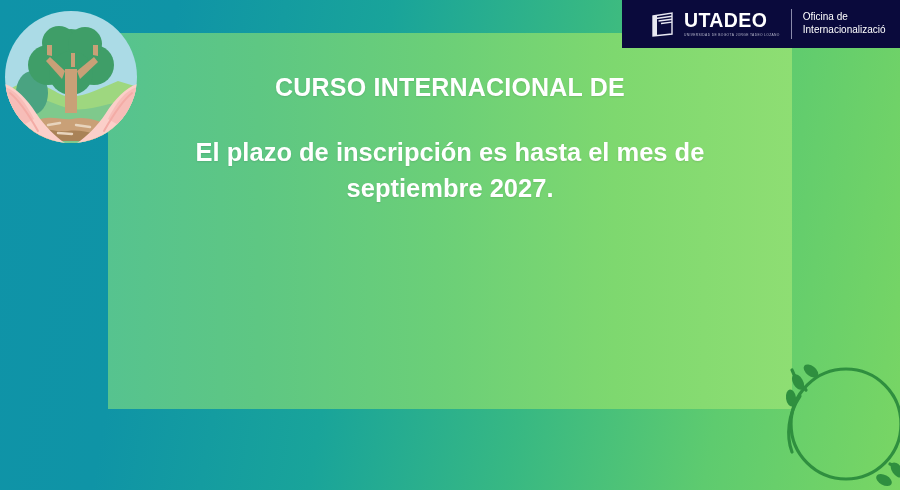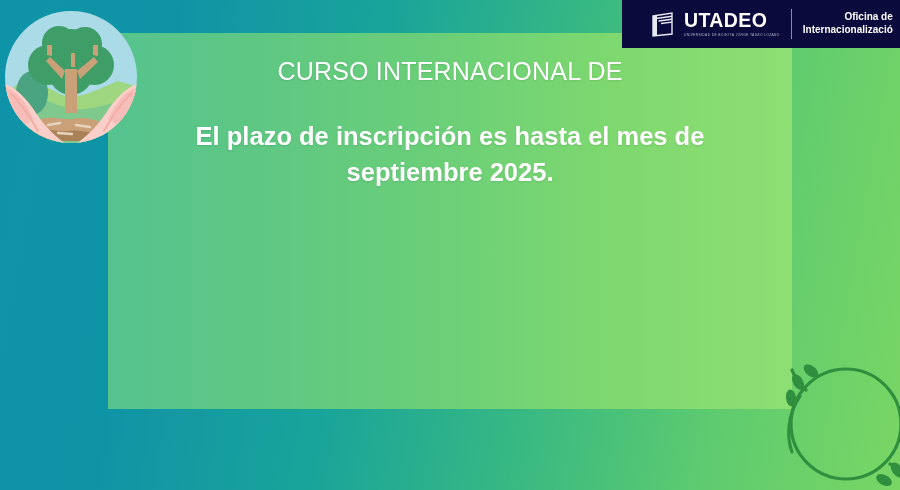--- a/index.html
+++ b/index.html
@@ -89,44 +89,43 @@
   .bar-divider {
     width: 1px;
     height: 30px;
     background: #8a8bab;
     margin-right: 11px;
     flex: 0 0 auto;
   }
   .oficina {
     color: #ffffff;
     font-size: 10px;
-    font-weight: bold;
+    font-weight: normal;
     line-height: 1.28;
     white-space: nowrap;
-    text-align: right;
   }
 
   
   .copy {
     position: absolute;
     left: 108px;
     top: 33px;
     width: 684px;
     height: 376px;
     box-sizing: border-box;
     padding: 22px 40px 0 40px;
     text-align: center;
     color: #ffffff;
   }
   .headline {
     font-size: 25px;
-    font-weight: normal;
+    font-weight: bold;
     line-height: 1.32;
     letter-spacing: 0.2px;
-    margin: 0;
+    margin: 16px;
     text-shadow: 0 1px 2px rgba(0,0,0,0.10);
   }
   .body-1 {
     font-size: 25.5px;
     font-weight: bold;
     line-height: 1.42;
     margin: 30px 0 0 0;
     padding: 0 16px;
     text-shadow: 0 1px 2px rgba(0,0,0,0.10);
   }
@@ -244,21 +243,21 @@
     <div class="oficina">
       <div>Oficina de</div>
       <div>Internacionalizació</div>
     </div>
   </div>
 
   <div class="copy">
     <div class="headline">
       <div>CURSO INTERNACIONAL DE</div>
     </div>
-    <p class="body-1">El plazo de inscripción es hasta el mes de septiembre 2025.</p>
+    <p class="body-1">El plazo de inscripción es hasta el mes de septiembre 2027.</p>
   </div>
 
   <div class="wreath">
     <svg viewBox="0 0 132 146" width="132" height="146" aria-hidden="true">
       <g fill="none" stroke="#2f8f3f" stroke-width="3.2" stroke-linecap="round">
         <circle cx="68" cy="72" r="55"></circle>
         <path d="M22 44 C 10 62, 8 84, 14 100"></path>
         <path d="M28 38 C 20 30, 16 24, 14 18"></path>
         <path d="M112 112 C 122 116, 130 120, 132 126"></path>
       </g>

